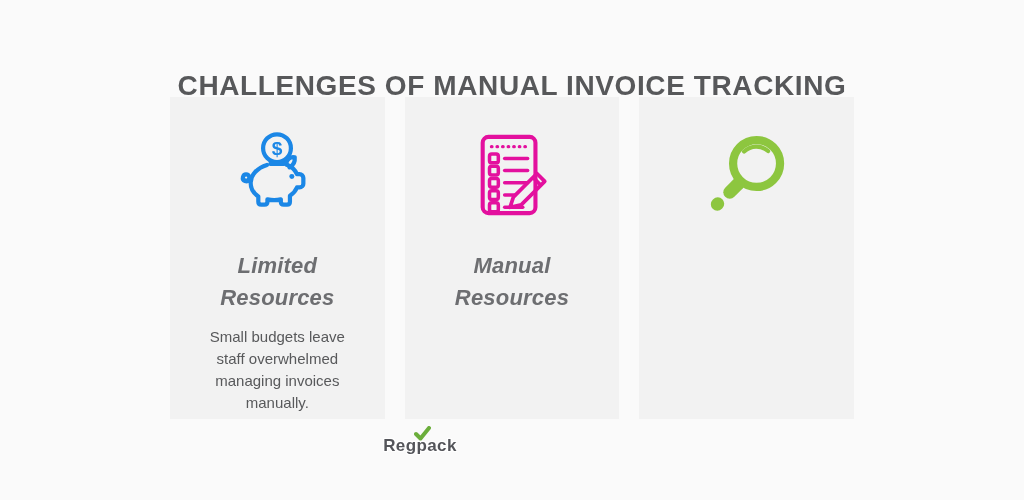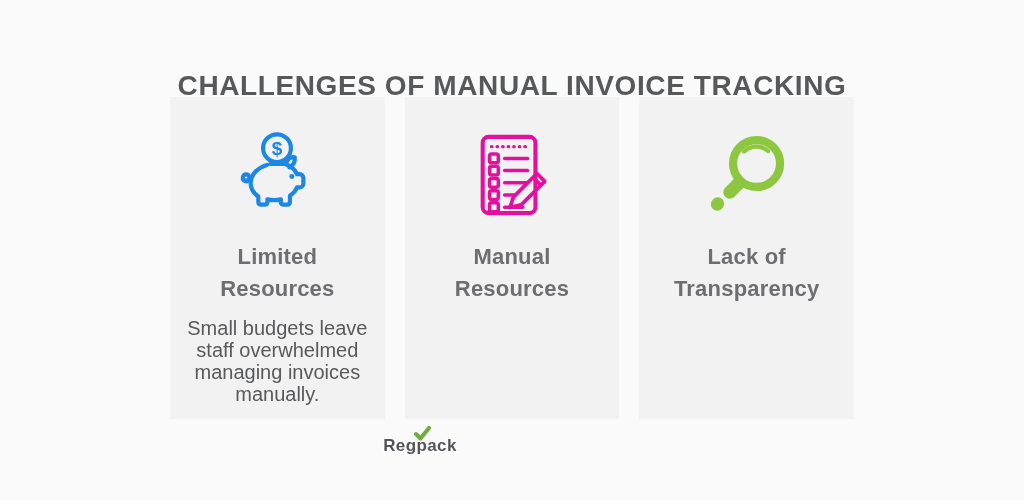--- a/index.html
+++ b/index.html
@@ -19,27 +19,27 @@
     display:flex;gap:20px;
   }
   .card{
     flex:1;background:#F2F2F2;height:322px;box-sizing:border-box;
     padding-top:33px;text-align:center;
   }
   .icon-wrap{
     height:90px;display:flex;align-items:center;justify-content:center;
   }
   .card-title{
-    margin-top:21px;
+    margin-top:30px;
     font-size:22px;font-weight:bold;line-height:32px;
-    color:#6D6E71;white-space:pre-line;letter-spacing:0.2px;
+    color:#6D6E71;white-space:pre-line;letter-spacing:0.2px;font-style:italic;
   }
   .card-body{
     margin-top:12px;
-    font-size:20px;line-height:22px;color:#58595B;white-space:pre-line;
+    font-size:15px;line-height:22px;color:#58595B;white-space:pre-line;
   }
   .footer{
     position:absolute;top:436px;left:0;width:840px;text-align:center;
   }
   .logo-inner{position:relative;display:inline-block;}
   .logo-text{
     font-size:17px;font-weight:800;color:#54555A;letter-spacing:0.4px;
     text-shadow:-1px -1px 0 #fff,1px -1px 0 #fff,-1px 1px 0 #fff,1px 1px 0 #fff;
   }
   .logo-check{position:absolute;top:-10px;left:31px;}
@@ -97,22 +97,20 @@
 
   <div class="card">
     <div class="icon-wrap" style="color: rgb(141, 198, 63);">
       <svg width="92" height="92" viewBox="0 0 96 96" fill="none" stroke="currentColor" stroke-linecap="round">
         <circle cx="58" cy="36" r="24.5" stroke-width="8.6"></circle>
         <path d="M45 23.5 A18.5 18.5 0 0 1 70 23" stroke-width="4.4"></path>
         <path d="M39 57 L30 66" stroke-width="13.5"></path>
         <path d="M17.5 78 L17 78.5" stroke-width="13.5"></path>
       </svg>
     </div>
-    <div class="card-title">Lack of
-Transparency</div>
   </div>
 
 </div>
 
 <div class="footer">
   <div class="logo-inner">
     <span class="logo-text">Regpack</span>
     <span class="logo-check" style="color: rgb(107, 174, 59);">
       <svg width="17" height="15" viewBox="0 0 17 15" fill="none" stroke="currentColor" stroke-width="4" stroke-linecap="round" stroke-linejoin="round">
         <path d="M2 8 L6.5 12.5 L15 2"></path>

